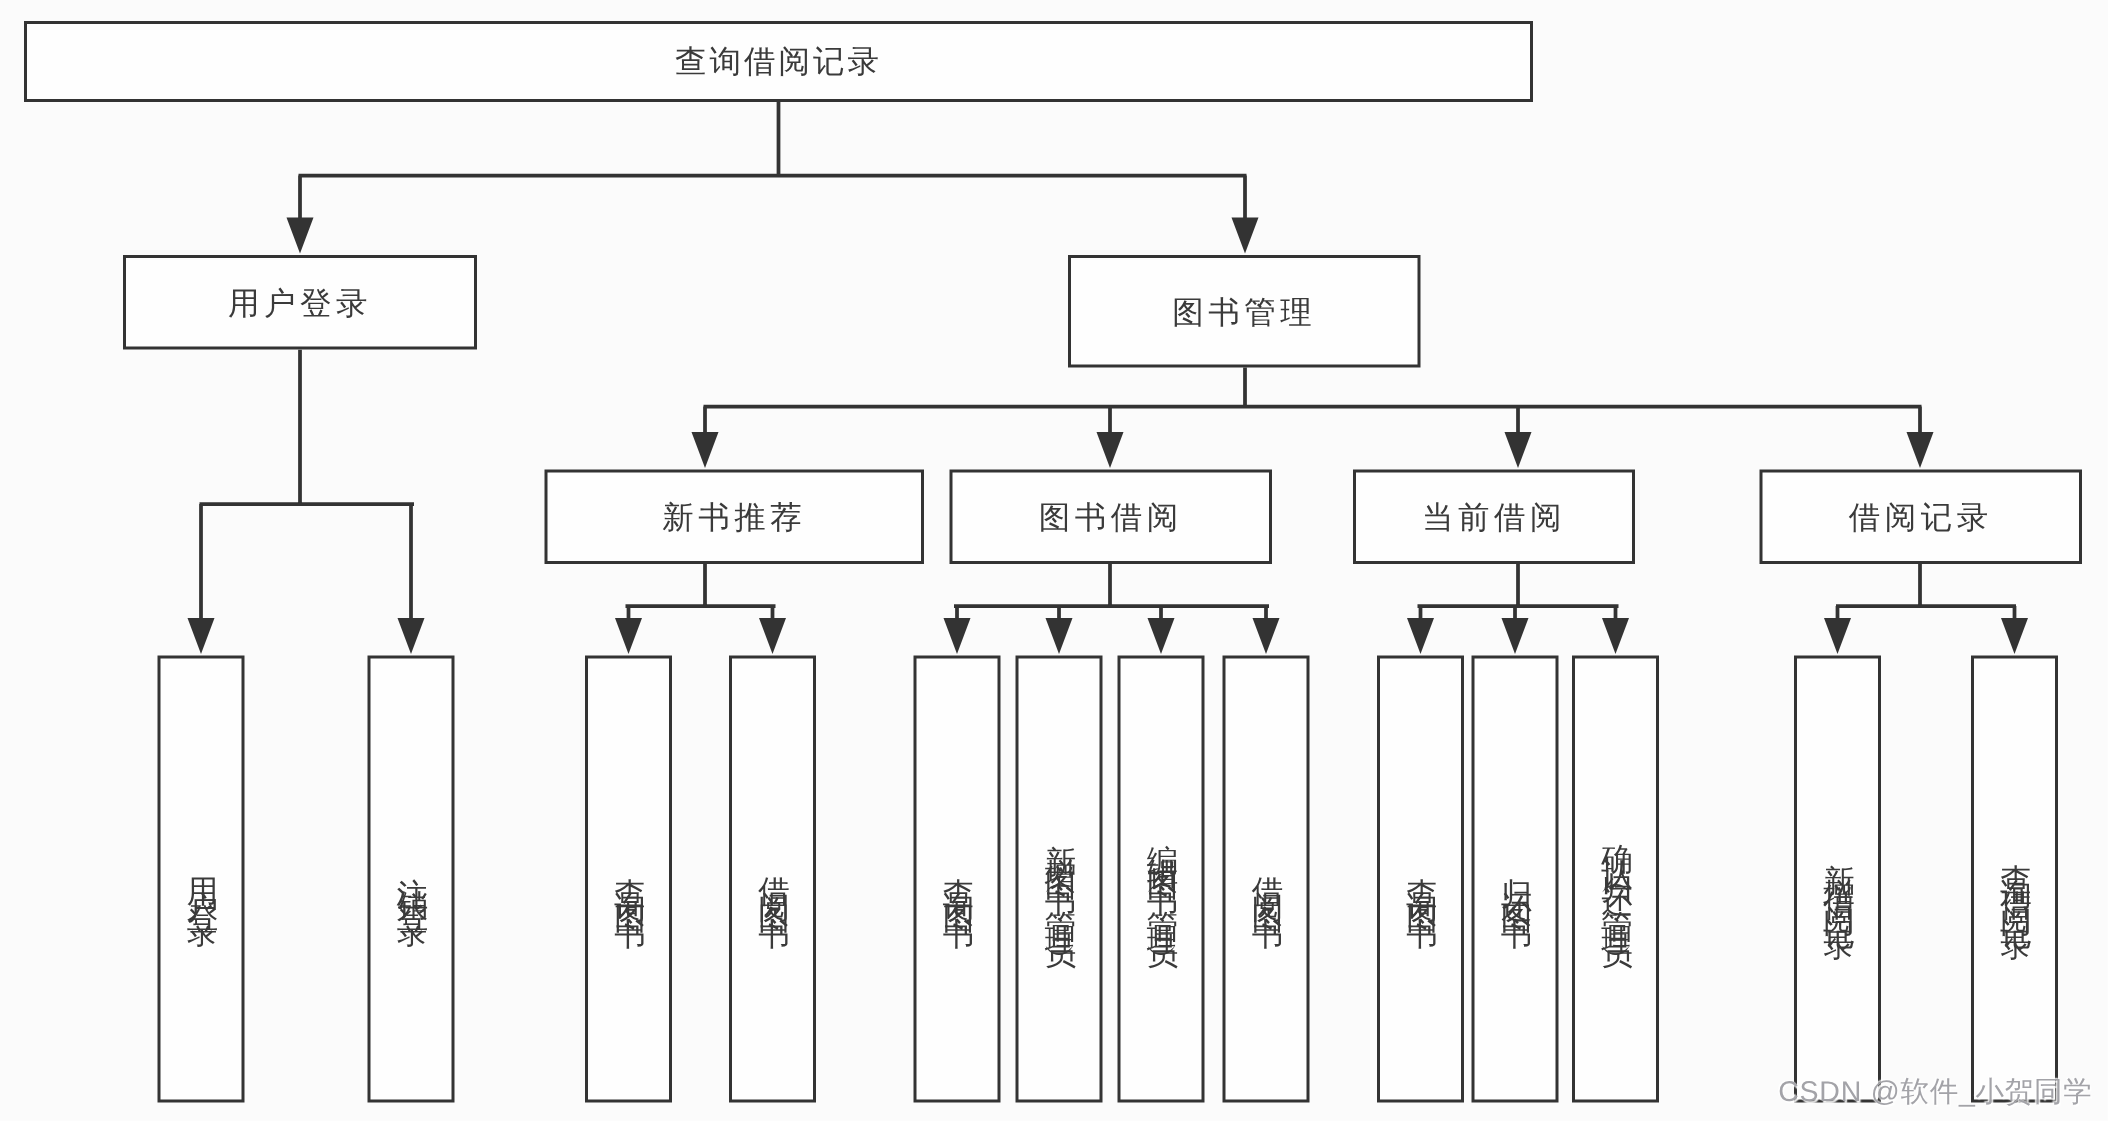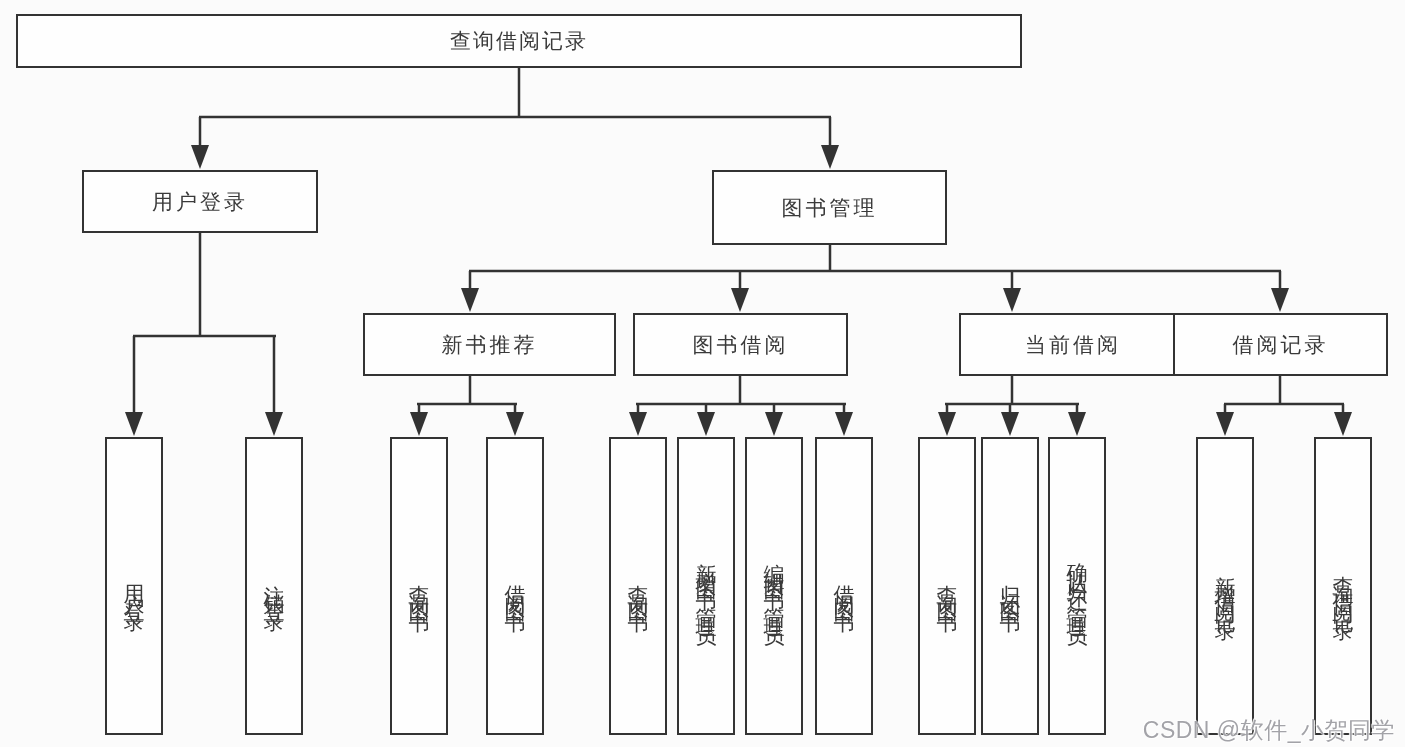--- a/index.html
+++ b/index.html
@@ -39,21 +39,21 @@
     text-orientation: mixed;
     letter-spacing: 9px;
     line-height: 1.15;
     white-space: normal;
   }
   .watermark {
     position: absolute;
     right: 10px;
     top: 715px;
     z-index: 5;
-    font-size: 23px;
+    font-size: 19px;
     letter-spacing: 0.5px;
     color: #a3a3a8;
     text-shadow: 1px 1px 1px #ffffff, -1px -1px 1px #ffffff;
     white-space: nowrap;
   }
 </style>
 </head>
 <body>
 
 <div class="canvas">
@@ -99,21 +99,21 @@
   <div class="node" style="left:712px; top:170px; width:235px; height:75px;">
     <span class="label">图书管理</span>
   </div>
 
   <div class="node" style="left:363px; top:313px; width:253px; height:63px;">
     <span class="label">新书推荐</span>
   </div>
   <div class="node" style="left:633px; top:313px; width:215px; height:63px;">
     <span class="label">图书借阅</span>
   </div>
-  <div class="node" style="left:959px; top:313px; width:228px; height:63px;">
+  <div class="node" style="left:902px; top:313px; width:188px; height:63px;">
     <span class="label">当前借阅</span>
   </div>
   <div class="node" style="left:1173px; top:313px; width:215px; height:63px;font-family:Liberation Serif, serif;">
     <span class="label">借阅记录</span>
   </div>
 
   <div class="node v" style="left:105px; top:437px; width:58px; height:298px;">
     <span class="label">用户登录</span>
   </div>
   <div class="node v" style="left:245px; top:437px; width:58px; height:298px;">

